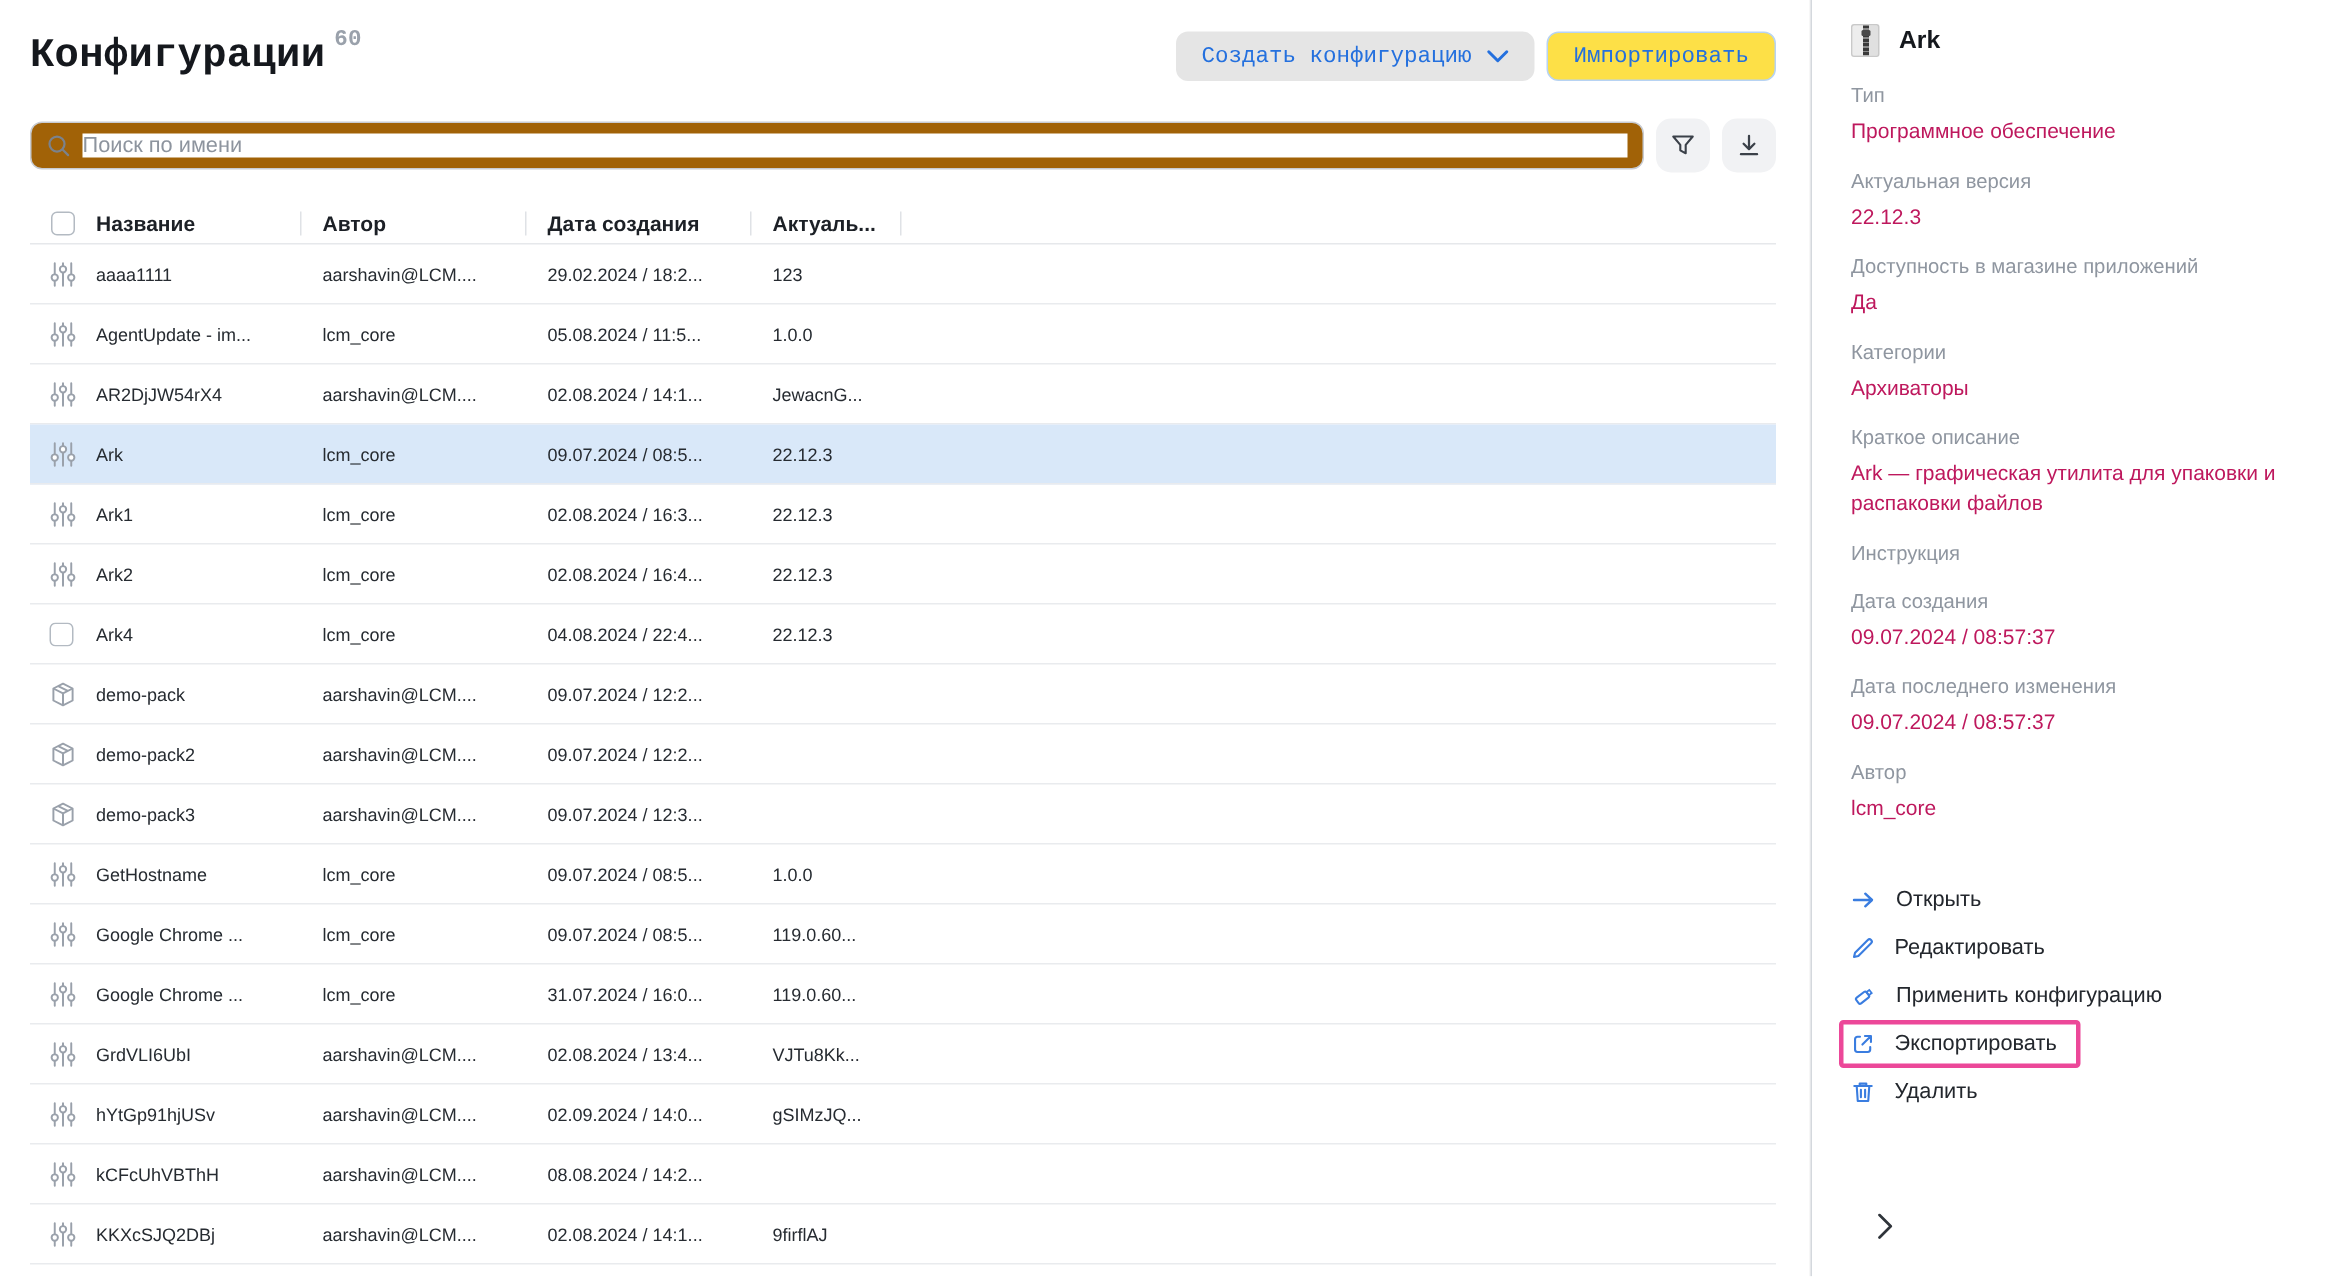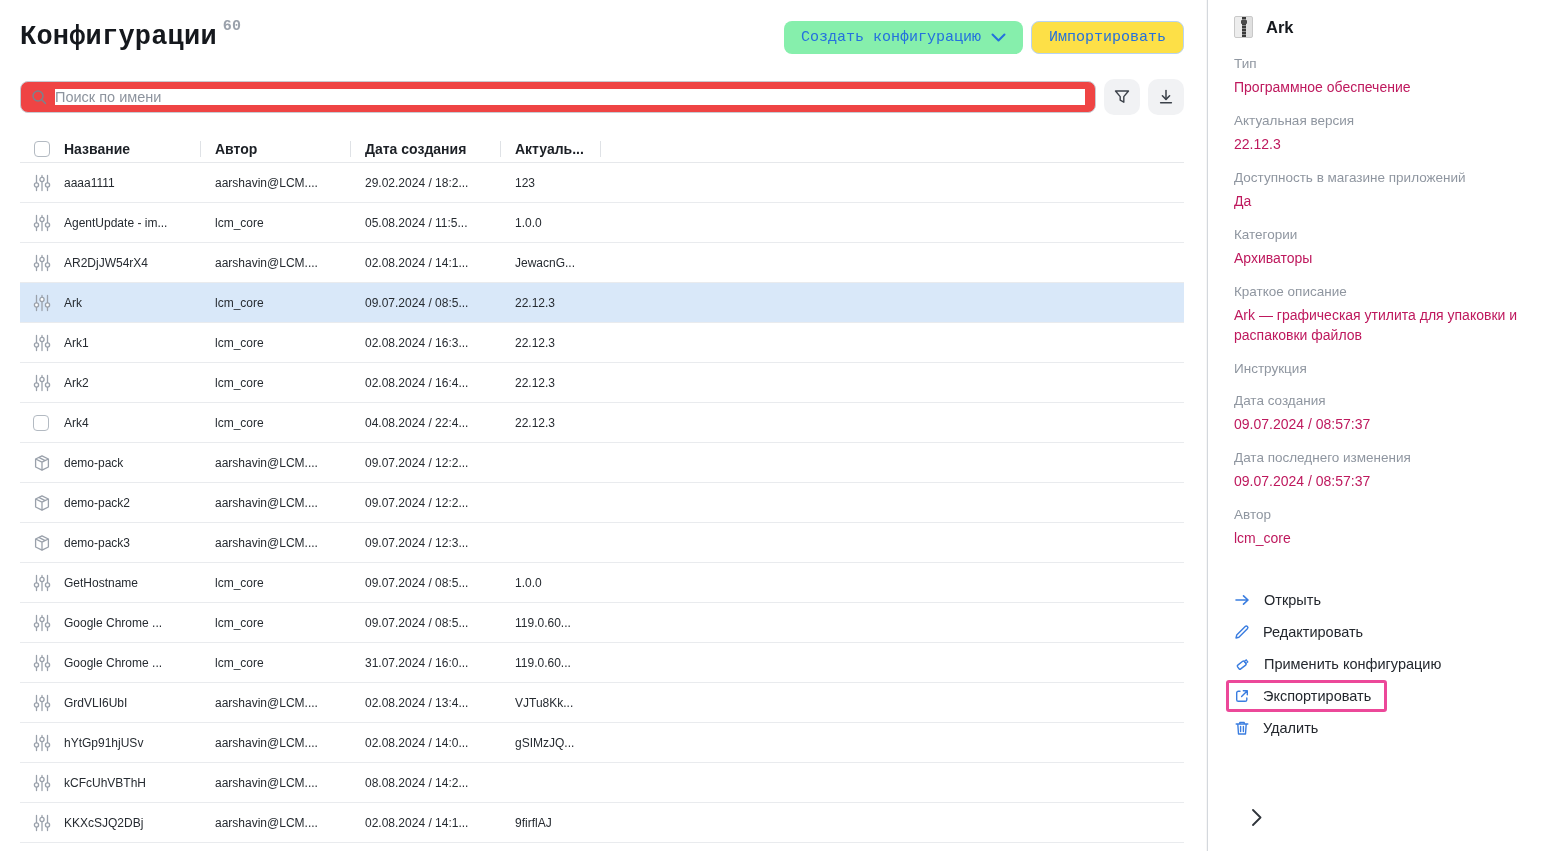--- a/index.html
+++ b/index.html
@@ -10,26 +10,26 @@
   }
   
   .main { position:absolute; left:0; top:0; width:1207px; height:851px; padding:18px 23px 0 20px; }
   .page-header { display:flex; align-items:flex-start; justify-content:space-between;font-family:Liberation Mono, monospace; }
   .page-title { font-size:27px; font-weight:700; color:#15181d; letter-spacing:.2px; }
   .page-title sup { font-size:15px; font-weight:700; color:#9aa1ab; margin-left:6px; vertical-align:14px; }
   .header-actions { display:flex; gap:8px; margin-top:3px; }
   .btn { height:33px; display:inline-flex; align-items:center; gap:10px; border-radius:8px;
          font-size:15px; padding:0 17px; cursor:pointer; border:none; background:none;
          font-family:inherit; color:#2470de; }
-  .btn-create { background:#86efac; }
+  .btn-create { background:#e5e5e5; }
   .btn-import { background:#fde047; border:1px solid #b7d3f3; }
   
   .toolbar { display:flex; align-items:center; gap:8px; margin-top:25px; }
   .search-box { flex:1; height:32px; border:1px solid #c8ccd3; border-radius:8px;
-                display:flex; align-items:center; padding:0 10px; gap:8px; background:#ef4444; }
+                display:flex; align-items:center; padding:0 10px; gap:8px; background:#a16207; }
   .search-box input { border:none; outline:none; flex:1; font-size:14.5px; font-family:inherit; color:#23272d; }
   .search-box input::placeholder { color:#8d949e; }
   .icon-btn { width:36px; height:36px; border-radius:10px; background:#f1f2f4; border:none;
               display:flex; align-items:center; justify-content:center; cursor:pointer; flex:none; }
   
   .table { margin-top:21px; }
   .tr, .thead {
     display:grid; grid-template-columns:44px 136px 150px 150px 100px 1fr; align-items:center;
   }
   .thead { height:27px; border-bottom:1px solid #e6e8eb; font-weight:700; font-size:14px; color:#1c2026; }
@@ -351,21 +351,21 @@
         <svg width="18" height="18" viewBox="0 0 18 18">
           <path d="M3.5 1.5 V16.5 M9 1.5 V16.5 M14.5 1.5 V16.5" stroke="#9aa1ab" stroke-width="1.3" stroke-linecap="round"></path>
           <circle cx="3.5" cy="11" r="2.1" fill="#fff" stroke="#9aa1ab" stroke-width="1.3"></circle>
           <circle cx="9" cy="5.5" r="2.1" fill="#fff" stroke="#9aa1ab" stroke-width="1.3"></circle>
           <circle cx="14.5" cy="11" r="2.1" fill="#fff" stroke="#9aa1ab" stroke-width="1.3"></circle>
         </svg>
 
       </div>
       <div class="td">hYtGp91hjUSv</div>
       <div class="td pad">aarshavin@LCM....</div>
-      <div class="td pad">02.08.2024 / 14:0...</div>
+      <div class="td pad">02.09.2024 / 14:0...</div>
       <div class="td pad">gSIMzJQ...</div>
       <div class="td"></div>
     </div>
           <div class="tr">
       <div class="td td-icon">
         <svg width="18" height="18" viewBox="0 0 18 18">
           <path d="M3.5 1.5 V16.5 M9 1.5 V16.5 M14.5 1.5 V16.5" stroke="#9aa1ab" stroke-width="1.3" stroke-linecap="round"></path>
           <circle cx="3.5" cy="11" r="2.1" fill="#fff" stroke="#9aa1ab" stroke-width="1.3"></circle>
           <circle cx="9" cy="5.5" r="2.1" fill="#fff" stroke="#9aa1ab" stroke-width="1.3"></circle>
           <circle cx="14.5" cy="11" r="2.1" fill="#fff" stroke="#9aa1ab" stroke-width="1.3"></circle>

